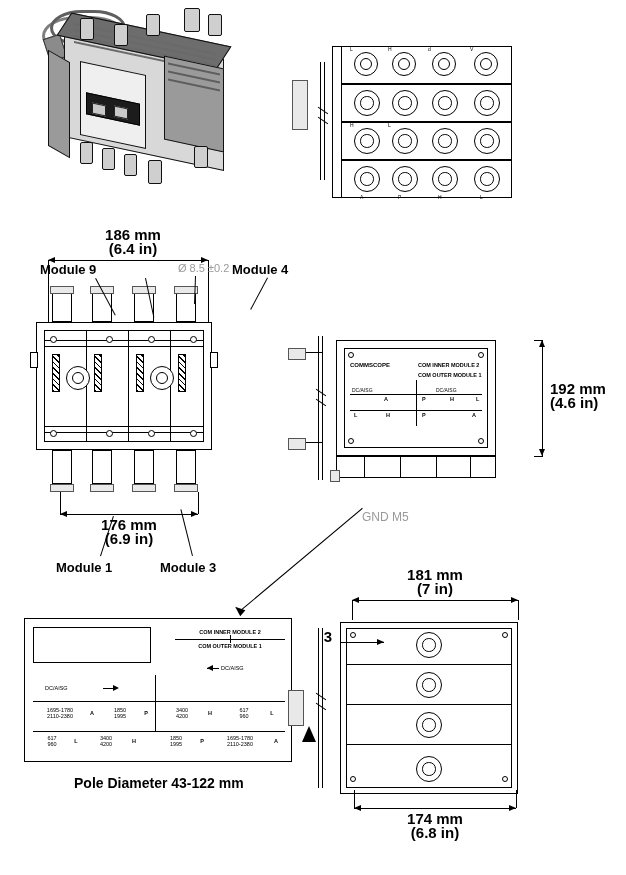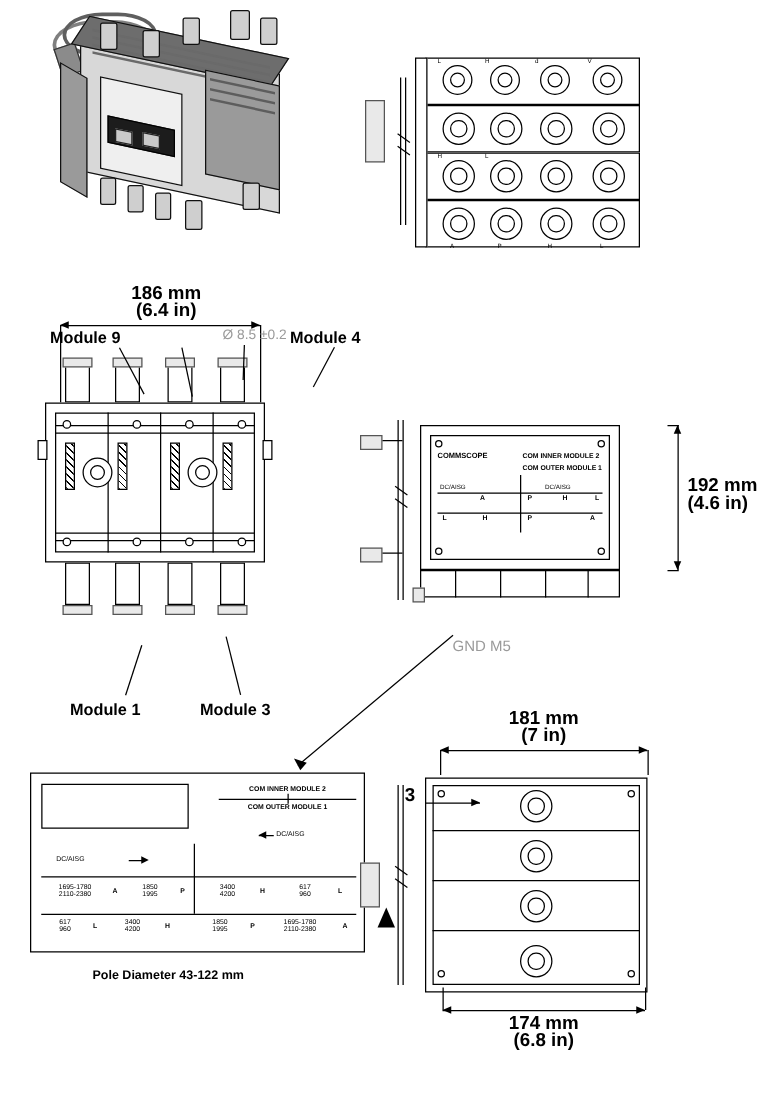--- a/index.html
+++ b/index.html
@@ -224,20 +224,29 @@
 
   <div class="abs" style="left:0;top:0;width:626px;height:875px;">
     <div class="leader" style="left:96px;top:278px;width:42px;transform:rotate(62deg);"></div>
     <div class="leader" style="left:146px;top:278px;width:40px;transform:rotate(78deg);"></div>
     <div class="leader" style="left:268px;top:278px;width:36px;transform:rotate(118deg);"></div>
     <div class="leader" style="left:196px;top:276px;width:28px;transform:rotate(92deg);"></div>
     <div class="leader" style="left:100px;top:556px;width:42px;transform:rotate(-72deg);"></div>
     <div class="leader" style="left:192px;top:556px;width:48px;transform:rotate(-104deg);"></div>
   </div>
 
+  <div class="abs" style="left:30px;top:492px;width:200px;height:50px;">
+    <div class="dimvert" style="left:30px;top:0px;height:22px;"></div>
+    <div class="dimvert" style="left:168px;top:0px;height:22px;"></div>
+    <div class="dimline" style="left:30px;top:22px;width:138px;"></div>
+    <div class="arrowL" style="left:30px;top:19px;"></div>
+    <div class="arrowR" style="left:161px;top:19px;"></div>
+    <div class="dimtxt" style="left:44px;top:26px;width:110px;">176 mm</div>
+    <div class="dimtxt" style="left:44px;top:40px;width:110px;">(6.9 in)</div>
+  </div>
 
   <div class="abs" style="left:288px;top:330px;width:240px;height:180px;">
 
     <div class="boxgray" style="left:0px;top:18px;width:18px;height:12px;"></div>
     <div class="boxgray" style="left:0px;top:108px;width:18px;height:12px;"></div>
     <div class="vline" style="left:30px;top:6px;height:144px;"></div>
     <div class="vline" style="left:34px;top:6px;height:144px;"></div>
     <div class="abs" style="left:24px;top:58px;width:20px;height:26px;">
       <div class="abs" style="left:3px;top:4px;width:12px;height:1px;background:#000;transform:rotate(35deg);"></div>
       <div class="abs" style="left:3px;top:14px;width:12px;height:1px;background:#000;transform:rotate(35deg);"></div>
@@ -348,21 +357,21 @@
     <div class="lbcell" style="left:134px;top:116px;width:34px;">
       <span>1850</span><br><span>1995</span>
     </div>
     <div class="lbcell" style="left:172px;top:119px;width:10px;font-weight:bold;">P</div>
     <div class="lbcell" style="left:192px;top:116px;width:46px;">
       <span>1695-1780</span><br><span>2110-2380</span>
     </div>
     <div class="lbcell" style="left:246px;top:119px;width:10px;font-weight:bold;">A</div>
   </div>
 
-  <div class="lbl" style="left:74px;top:775px;font-size:10px;">Pole Diameter 43-122 mm</div>
+  <div class="lbl" style="left:74px;top:775px;font-size:14px;">Pole Diameter 43-122 mm</div>
 
   <div class="abs" style="left:340px;top:568px;width:190px;height:44px;">
     <div class="dimtxt" style="left:30px;top:0px;width:130px;">181 mm</div>
     <div class="dimtxt" style="left:30px;top:14px;width:130px;">(7 in)</div>
     <div class="dimline" style="left:12px;top:32px;width:166px;"></div>
     <div class="arrowL" style="left:12px;top:29px;"></div>
     <div class="arrowR" style="left:171px;top:29px;"></div>
     <div class="dimvert" style="left:12px;top:32px;height:20px;"></div>
     <div class="dimvert" style="left:178px;top:32px;height:20px;"></div>
   </div>

